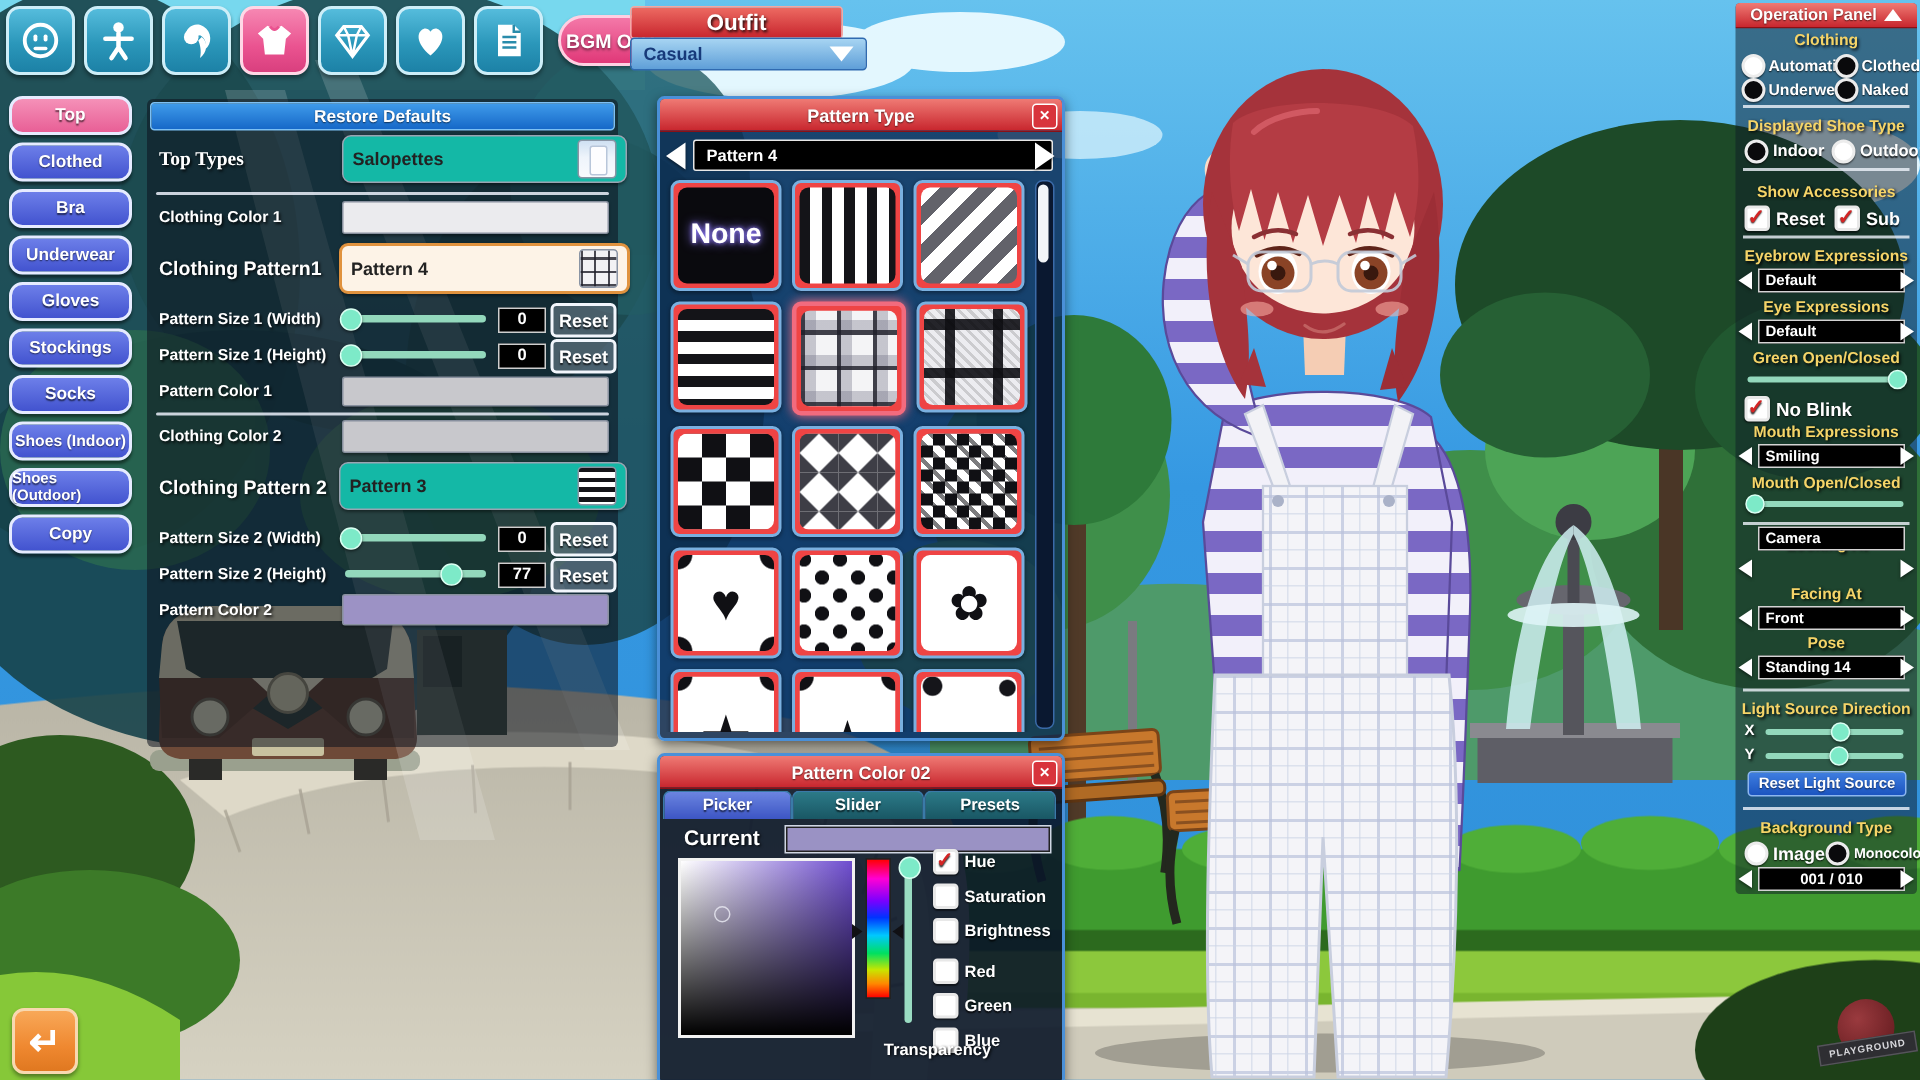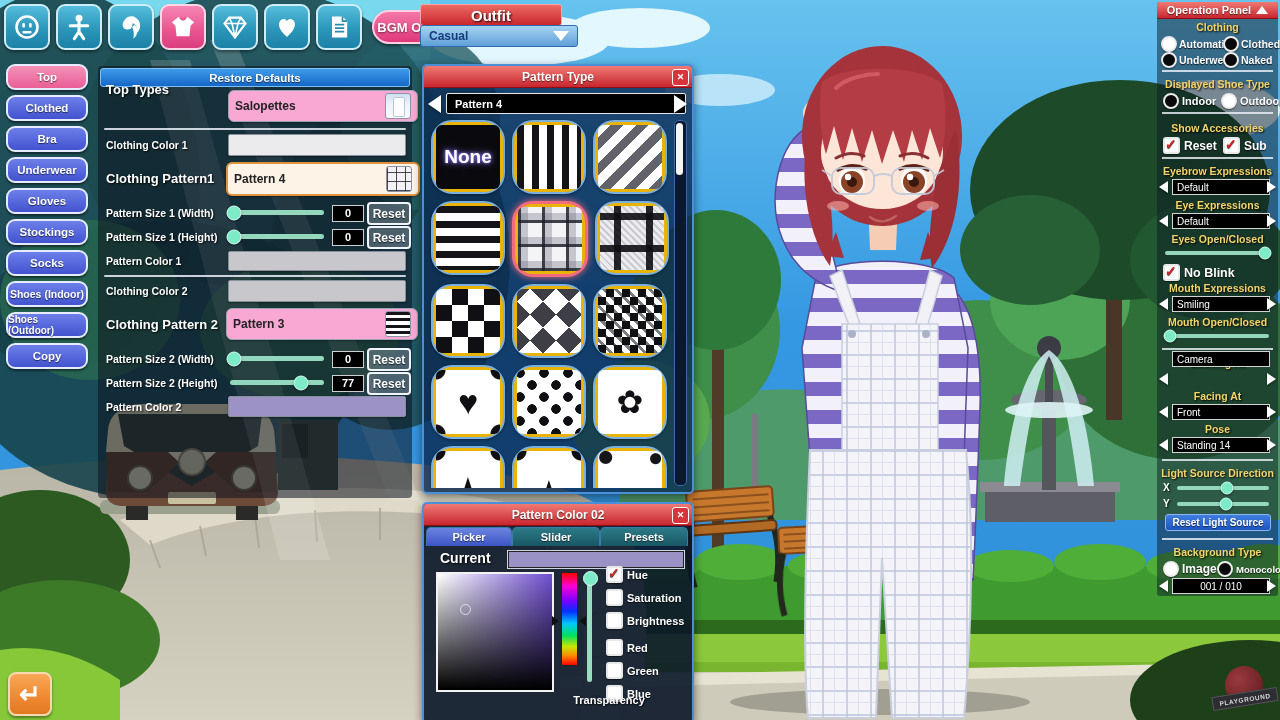--- a/index.html
+++ b/index.html
@@ -21,50 +21,50 @@
   .sidebtn{width:78px;height:22px;border-radius:9px;border:2px solid #e6ebff;color:#fff;font-weight:bold;font-size:11.5px;
     background:linear-gradient(180deg,#6d7fe9,#4253cf);display:flex;align-items:center;justify-content:center;
     box-shadow:0 2px 2px rgba(0,0,0,.45);text-shadow:0 1px 1px rgba(0,0,0,.6);}
   .sidebtn.active{background:linear-gradient(180deg,#f591b8,#e85f96);}
 
   
   .panel-dark{background:rgba(12,18,30,.55);border-radius:4px;}
   .bluehdr{background:linear-gradient(180deg,#3f9bea,#1668c8);border:1px solid #7cc0f4;border-radius:3px;
     color:#fff;font-weight:bold;font-size:11.5px;display:flex;align-items:center;justify-content:center;text-shadow:0 1px 1px rgba(0,0,0,.6);}
   .row-label-lg{font-size:13px;} .row-label-sm{font-size:10.5px;}
-  .dropdown{background:#f9a8d4;border:1px solid #9aa4b2;border-radius:6px;color:#222;font-weight:bold;font-size:12px;
+  .dropdown{background:#14b8a6;border:1px solid #9aa4b2;border-radius:6px;color:#222;font-weight:bold;font-size:12px;
     display:flex;align-items:center;padding:0 6px;box-shadow:0 1px 2px rgba(0,0,0,.4);}
   .dropdown.hl{background:#fdf3e7;border:2px solid #e0923e;}
   .thumb{width:24px;height:24px;border:1px solid #8a94a4;border-radius:3px;margin-left:auto;}
   .swatch{border:1px solid #88909e;border-radius:2px;box-shadow:0 1px 2px rgba(0,0,0,.4);}
   .slider{height:5px;background:#93d8bc;border-radius:3px;position:absolute;}
   .knob{position:absolute;width:13px;height:13px;border-radius:50%;background:#7deac8;border:1px solid #d9fff2;
     top:50%;transform:translate(-50%,-50%);box-shadow:0 1px 2px rgba(0,0,0,.5);}
   .valbox{background:#000;border:1px solid #cfcfcf;color:#fff;font-weight:bold;font-size:11px;text-align:center;line-height:15px;}
   .resetbtn{background:rgba(215,228,245,.28);border:2px solid #f2f6fc;border-radius:4px;color:#fff;font-weight:bold;
     font-size:12px;display:flex;align-items:center;justify-content:center;text-shadow:0 1px 1px rgba(0,0,0,.7);}
   .divider{height:2px;background:rgba(235,240,250,.85);border-radius:1px;}
 
   
-  .gamewin{border:2px solid #4a90d8;border-radius:5px;box-shadow:0 3px 8px rgba(0,0,0,.5);}
+  .gamewin{border:2px solid #4a90d8;border-radius:5px;box-shadow:0 3px 8px rgba(0,0,0,.5);margin-left:16px;}
   .redhdr{position:absolute;left:0;top:0;right:0;height:21px;background:linear-gradient(180deg,#ef7a74,#c8262e);
     border-bottom:1px solid #8a1016;border-radius:3px 3px 0 0;color:#fff;font-weight:bold;font-size:12px;
     display:flex;align-items:center;justify-content:center;text-shadow:0 1px 1px rgba(0,0,0,.6);}
   .xbtn{position:absolute;right:3px;top:3px;width:15px;height:15px;background:#d8343c;border:1.5px solid #fff;
     border-radius:3px;color:#fff;font-size:9px;font-weight:bold;display:flex;align-items:center;justify-content:center;line-height:1;}
   .arrow{width:0;height:0;position:absolute;}
   .arrow.left{border-top:9px solid transparent;border-bottom:9px solid transparent;border-right:13px solid #fff;filter:drop-shadow(0 1px 1px rgba(0,0,0,.5));}
   .arrow.right{border-top:9px solid transparent;border-bottom:9px solid transparent;border-left:13px solid #fff;filter:drop-shadow(0 1px 1px rgba(0,0,0,.5));}
   .arrow.sm.left{border-top:6px solid transparent;border-bottom:6px solid transparent;border-right:9px solid #fff;}
   .arrow.sm.right{border-top:6px solid transparent;border-bottom:6px solid transparent;border-left:9px solid #fff;}
   .navfield{background:#000;border:1.5px solid #e8e8e8;border-radius:2px;color:#fff;font-weight:bold;font-size:11px;
     display:flex;align-items:center;padding:0 8px;}
 
   
-  .tile{width:70px;height:70px;background:#eab308;border:2px solid #7ab0e0;border-radius:21px;position:relative;box-shadow:0 1px 3px rgba(0,0,0,.4);}
+  .tile{width:70px;height:70px;background:#ef4444;border:2px solid #7ab0e0;border-radius:6px;position:relative;box-shadow:0 1px 3px rgba(0,0,0,.4);}
   .tile.selected{border:3px solid #f26b7e;box-shadow:0 0 7px #f26b7e;}
   .tile .pat{position:absolute;inset:3px;border-radius:6px;overflow:hidden;}
   .pt-none{background:#0a0a0e;color:#fff;display:flex;align-items:center;justify-content:center;font-size:19px;font-weight:bold;text-shadow:0 0 7px #8f7bff,0 0 3px #8f7bff;}
   .pt-vstripes{background:repeating-linear-gradient(90deg,#141418 0 7px,#fff 7px 15px);}
   .pt-diag{background:repeating-linear-gradient(135deg,#fff 0 9px,#62626a 9px 18px);}
   .pt-hstripes{background:repeating-linear-gradient(180deg,#141418 0 7px,#fff 7px 15px);}
   .pt-plaid{background-color:#f4f4f6;background-image:
     repeating-linear-gradient(90deg,rgba(30,30,40,.8) 0 3px,transparent 3px 24px),
     repeating-linear-gradient(0deg,rgba(30,30,40,.8) 0 3px,transparent 3px 24px),
     repeating-linear-gradient(90deg,rgba(110,110,130,.35) 0 10px,transparent 10px 24px),
@@ -100,21 +100,21 @@
   .tab{height:18px;display:flex;align-items:center;justify-content:center;color:#fff;font-weight:bold;font-size:11px;
     border-radius:5px 5px 0 0;border:1px solid #3a7aa8;border-bottom:none;text-shadow:0 1px 1px rgba(0,0,0,.6);}
   .tab.on{background:linear-gradient(180deg,#6b84e0,#3c55c4);}
   .tab.off{background:linear-gradient(180deg,#2c7a88,#195764);}
   .checkbox{width:13px;height:13px;background:#fff;border:2px solid #e8e8e8;border-radius:3px;position:relative;box-shadow:0 1px 1px rgba(0,0,0,.5);}
   .checkbox.checked::after{content:"✓";position:absolute;left:0;top:-3px;font-size:14px;font-weight:900;color:#d42424;}
   .radio{width:12px;height:12px;border-radius:50%;background:#0a0a0c;border:2px solid #ececec;box-shadow:0 1px 1px rgba(0,0,0,.5);}
   .radio.sel{background:#fff;}
 
   
-  .opfield{background:#000;border:1px solid #d4d4d4;color:#fff;font-weight:normal;font-size:10px;
+  .opfield{background:#000;border:1px solid #d4d4d4;color:#fff;font-weight:bold;font-size:10px;
     display:flex;align-items:center;padding:0 4px;height:14px;}
   .opt{display:flex;align-items:center;gap:4px;color:#fff;font-weight:bold;font-size:11px;text-shadow:0 1px 1px rgba(0,0,0,.8);}
   .opdiv{height:1.5px;background:rgba(240,245,252,.8);}
   .bluebtn{background:linear-gradient(180deg,#3f7ee0,#1b54c0);border:1px solid #8cb6f0;border-radius:3px;color:#fff;
     font-weight:bold;font-size:10px;display:flex;align-items:center;justify-content:center;text-shadow:0 1px 1px rgba(0,0,0,.6);}
 
   .thumb-plaid{background-color:#f2f2f4;background-image:
     repeating-linear-gradient(90deg,rgba(30,30,40,.8) 0 1.5px,transparent 1.5px 9px),
     repeating-linear-gradient(0deg,rgba(30,30,40,.8) 0 1.5px,transparent 1.5px 9px);}
   .thumb-hstripes{background:repeating-linear-gradient(180deg,#141418 0 3px,#fff 3px 6.5px);}
@@ -434,21 +434,21 @@
     <div class="sidebtn">Stockings</div>
     <div class="sidebtn">Socks</div>
     <div class="sidebtn" style="font-size:10.5px">Shoes (Indoor)</div>
     <div class="sidebtn" style="font-size:10px">Shoes (Outdoor)</div>
     <div class="sidebtn">Copy</div>
   </div>
 
   <div class="abs panel-dark" style="left:98px;top:66px;width:314px;height:432px;">
     <div class="bluehdr abs" style="left:2px;top:2px;right:2px;height:17px;">Restore Defaults</div>
 
-    <span class="abs txt row-label-lg" style="left:8px;top:16px;">Top Types</span>
+    <span class="abs txt row-label-lg" style="left:8px;top:32px;font-family:Liberation Serif, serif;">Top Types</span>
     <div class="abs dropdown" style="left:130px;top:24px;width:176px;height:30px;">
       <span>Salopettes</span>
       <span class="thumb thumb-salopettes"></span>
     </div>
 
     <div class="abs divider" style="left:6px;top:62px;width:302px;"></div>
 
     <span class="abs txt row-label-sm" style="left:8px;top:73px;">Clothing Color 1</span>
     <div class="abs swatch" style="left: 130px; top: 68px; width: 176px; height: 20px; background: rgb(235, 235, 238);"></div>
 
@@ -671,21 +671,21 @@
     <span class="abs ylabel" style="top:163px;">Eyebrow Expressions</span>
     <span class="arrow sm left" style="left:2px;top:179px;"></span>
     <div class="abs opfield" style="left:15px;top:177px;width:88px;">Default</div>
     <span class="arrow sm right" style="right:2px;top:179px;"></span>
 
     <span class="abs ylabel" style="top:197px;">Eye Expressions</span>
     <span class="arrow sm left" style="left:2px;top:213px;"></span>
     <div class="abs opfield" style="left:15px;top:211px;width:88px;">Default</div>
     <span class="arrow sm right" style="right:2px;top:213px;"></span>
 
-    <span class="abs ylabel" style="top:231px;">Eyes Open/Closed</span>
+    <span class="abs ylabel" style="top:231px;">Green Open/Closed</span>
     <div class="abs slider" style="left:8px;top:249px;width:104px;height:4px;">
         <span class="knob" style="left:96%;width:11px;height:11px;"></span>
       </div>
 
     <div class="abs opt" style="left:6px;top:262px;font-size:12.5px;">
         <span class="checkbox checked"></span>
         <span>No Blink</span>
       </div>
 
     <span class="abs ylabel" style="top:280px;">Mouth Expressions</span>

